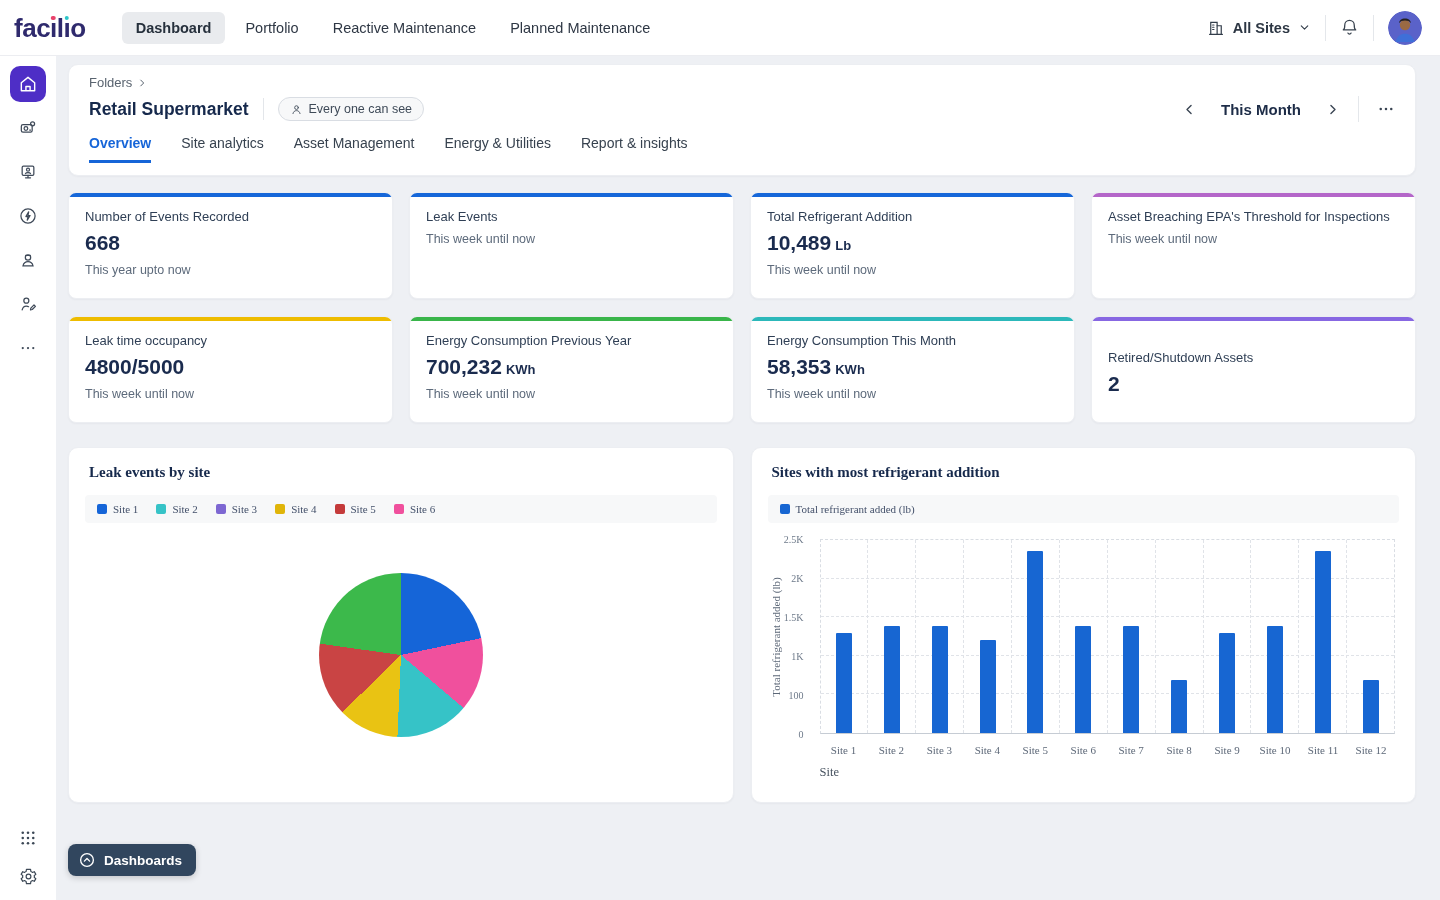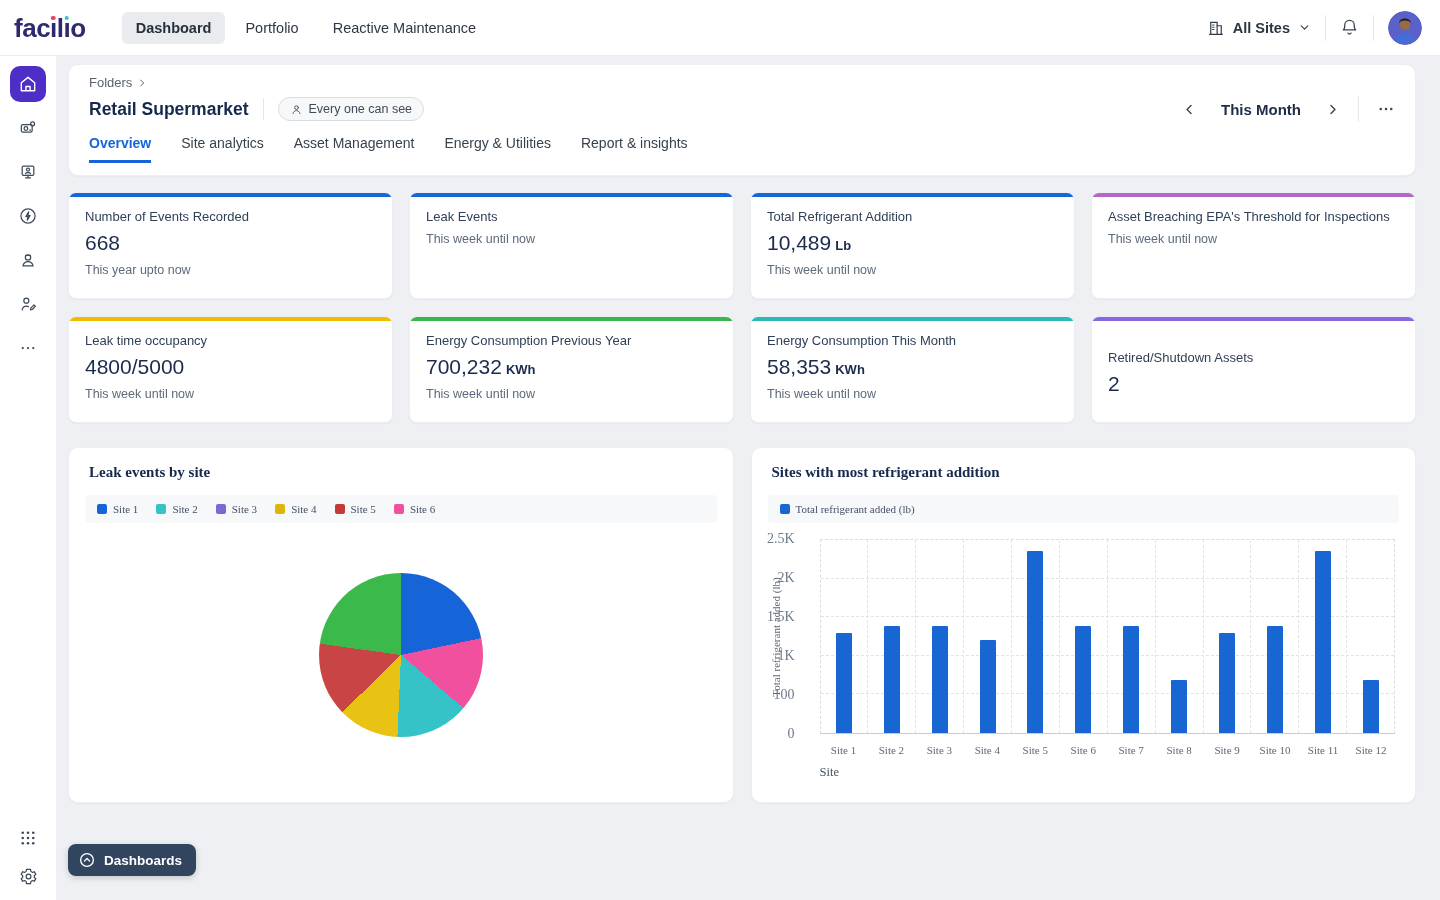--- a/index.html
+++ b/index.html
@@ -55,40 +55,40 @@
   .tab.active { color:#1665d8; font-weight:bold; border-bottom-color:#1665d8; }
   
   .kpi-grid { display:grid; grid-template-columns:repeat(4,1fr); gap:17px 16px; margin-top:16px; }
   .kpi-card { background:#fff; border-radius:8px; overflow:hidden; border:1px solid #eceef2;
     box-shadow:0 1px 2px rgba(16,24,40,.04); height:107px; display:flex; flex-direction:column; }
   .kpi-accent { height:4px; flex:none; }
   .kpi-body { padding:12px 16px 10px; display:flex; flex-direction:column; flex:1; }
   .kpi-card.centered .kpi-body { justify-content:center; }
   .kpi-title { font-size:13px; color:#2f3f55; white-space:nowrap; overflow:hidden; }
   .kpi-value-row { display:flex; align-items:baseline; gap:4px; margin-top:7px; }
-  .kpi-value { font-size:21px; font-weight:normal; color:#1a2b4e; }
+  .kpi-value { font-size:21px; font-weight:bold; color:#1a2b4e; }
   .kpi-unit { font-size:13px; font-weight:bold; color:#1a2b4e; }
   .kpi-subtitle { font-size:12.5px; color:#5d6a7b; margin-top:8px; }
   
   .charts-row { display:grid; grid-template-columns:1fr 1fr; gap:17px; margin-top:24px; }
   .chart-panel { height:356px; padding:16px; display:flex; flex-direction:column;font-family:Liberation Serif, serif; }
   .chart-title { font-size:15px; font-weight:bold; color:#16294c; margin:0 4px 14px; }
   .legend-strip { background:#f7f8f9; border-radius:4px; padding:8px 12px; display:flex;
     gap:18px; align-items:center; flex:none; }
   .legend-item { display:flex; align-items:center; gap:6px; font-size:11px; color:#43506a; cursor:pointer; }
   .swatch { width:10px; height:10px; border-radius:2px; flex:none; }
   .pie-area { flex:1; display:flex; align-items:center; justify-content:center; }
   .pie { width:164px; height:164px; border-radius:50%; }
   .bar-chart { flex:1; display:flex; align-items:flex-start; margin-top:16px; padding-right:4px; }
   .y-title { width:16px; height:195px; position:relative; flex:none; }
   .y-title span { position:absolute; top:50%; left:50%;
     transform:translate(-50%,-50%) rotate(-90deg); white-space:nowrap;
     font-size:11px; color:#5d6878; }
   .y-ticks { position:relative; width:36px; height:195px; flex:none; }
-  .y-tick { position:absolute; right:25px; transform:translateY(50%); font-size:14px; color:#6e7a8a; }
+  .y-tick { position:absolute; right:16px; transform:translateY(50%); font-size:10px; color:#6e7a8a; }
   .plot-col { flex:1; display:flex; flex-direction:column; }
   .plot { position:relative; height:195px; border:1px dashed #d9dde3;
     border-bottom:1px solid #c6ccd4; display:flex; }
   .hline { position:absolute; left:0; right:0; border-top:1px dashed #e0e3e8; }
   .slot { flex:1; position:relative; border-right:1px dashed #e0e3e8; }
   .slot:last-child { border-right:none; }
   .bar { position:absolute; bottom:0; left:50%; transform:translateX(-50%); width:16px;
     border-radius:1px 1px 0 0; }
   .x-labels { display:flex; margin-top:10px; }
   .x-label { flex:1; text-align:center; font-size:11px; color:#5d6878; }
@@ -109,20 +109,21 @@
       <span>c</span>
       <span class="di c0">ı</span>
       <span>l</span>
       <span class="di c1">ı</span>
       <span>o</span>
     </div>
   <nav class="nav-items" id="nav-items">
       <div class="nav-item active">Dashboard</div>
       <div class="nav-item">Portfolio</div>
       <div class="nav-item">Reactive Maintenance</div>
+      <div class="nav-item">Planned Maintenance</div>
     </nav>
   <div class="nav-right">
     <div class="site-selector">
       <span class="icon-btn">
         <svg width="18" height="18" viewBox="0 0 24 24" fill="none" stroke="#323d4a" stroke-width="1.6" stroke-linecap="round">
             <path d="M3.5 20.5h17"></path>
             <path d="M5 20.5V4.5h8.5v16"></path>
             <path d="M13.5 9H19v11.5"></path>
             <path d="M7.5 8h1.8M7.5 11h1.8M7.5 14h1.8"></path>
           </svg>

